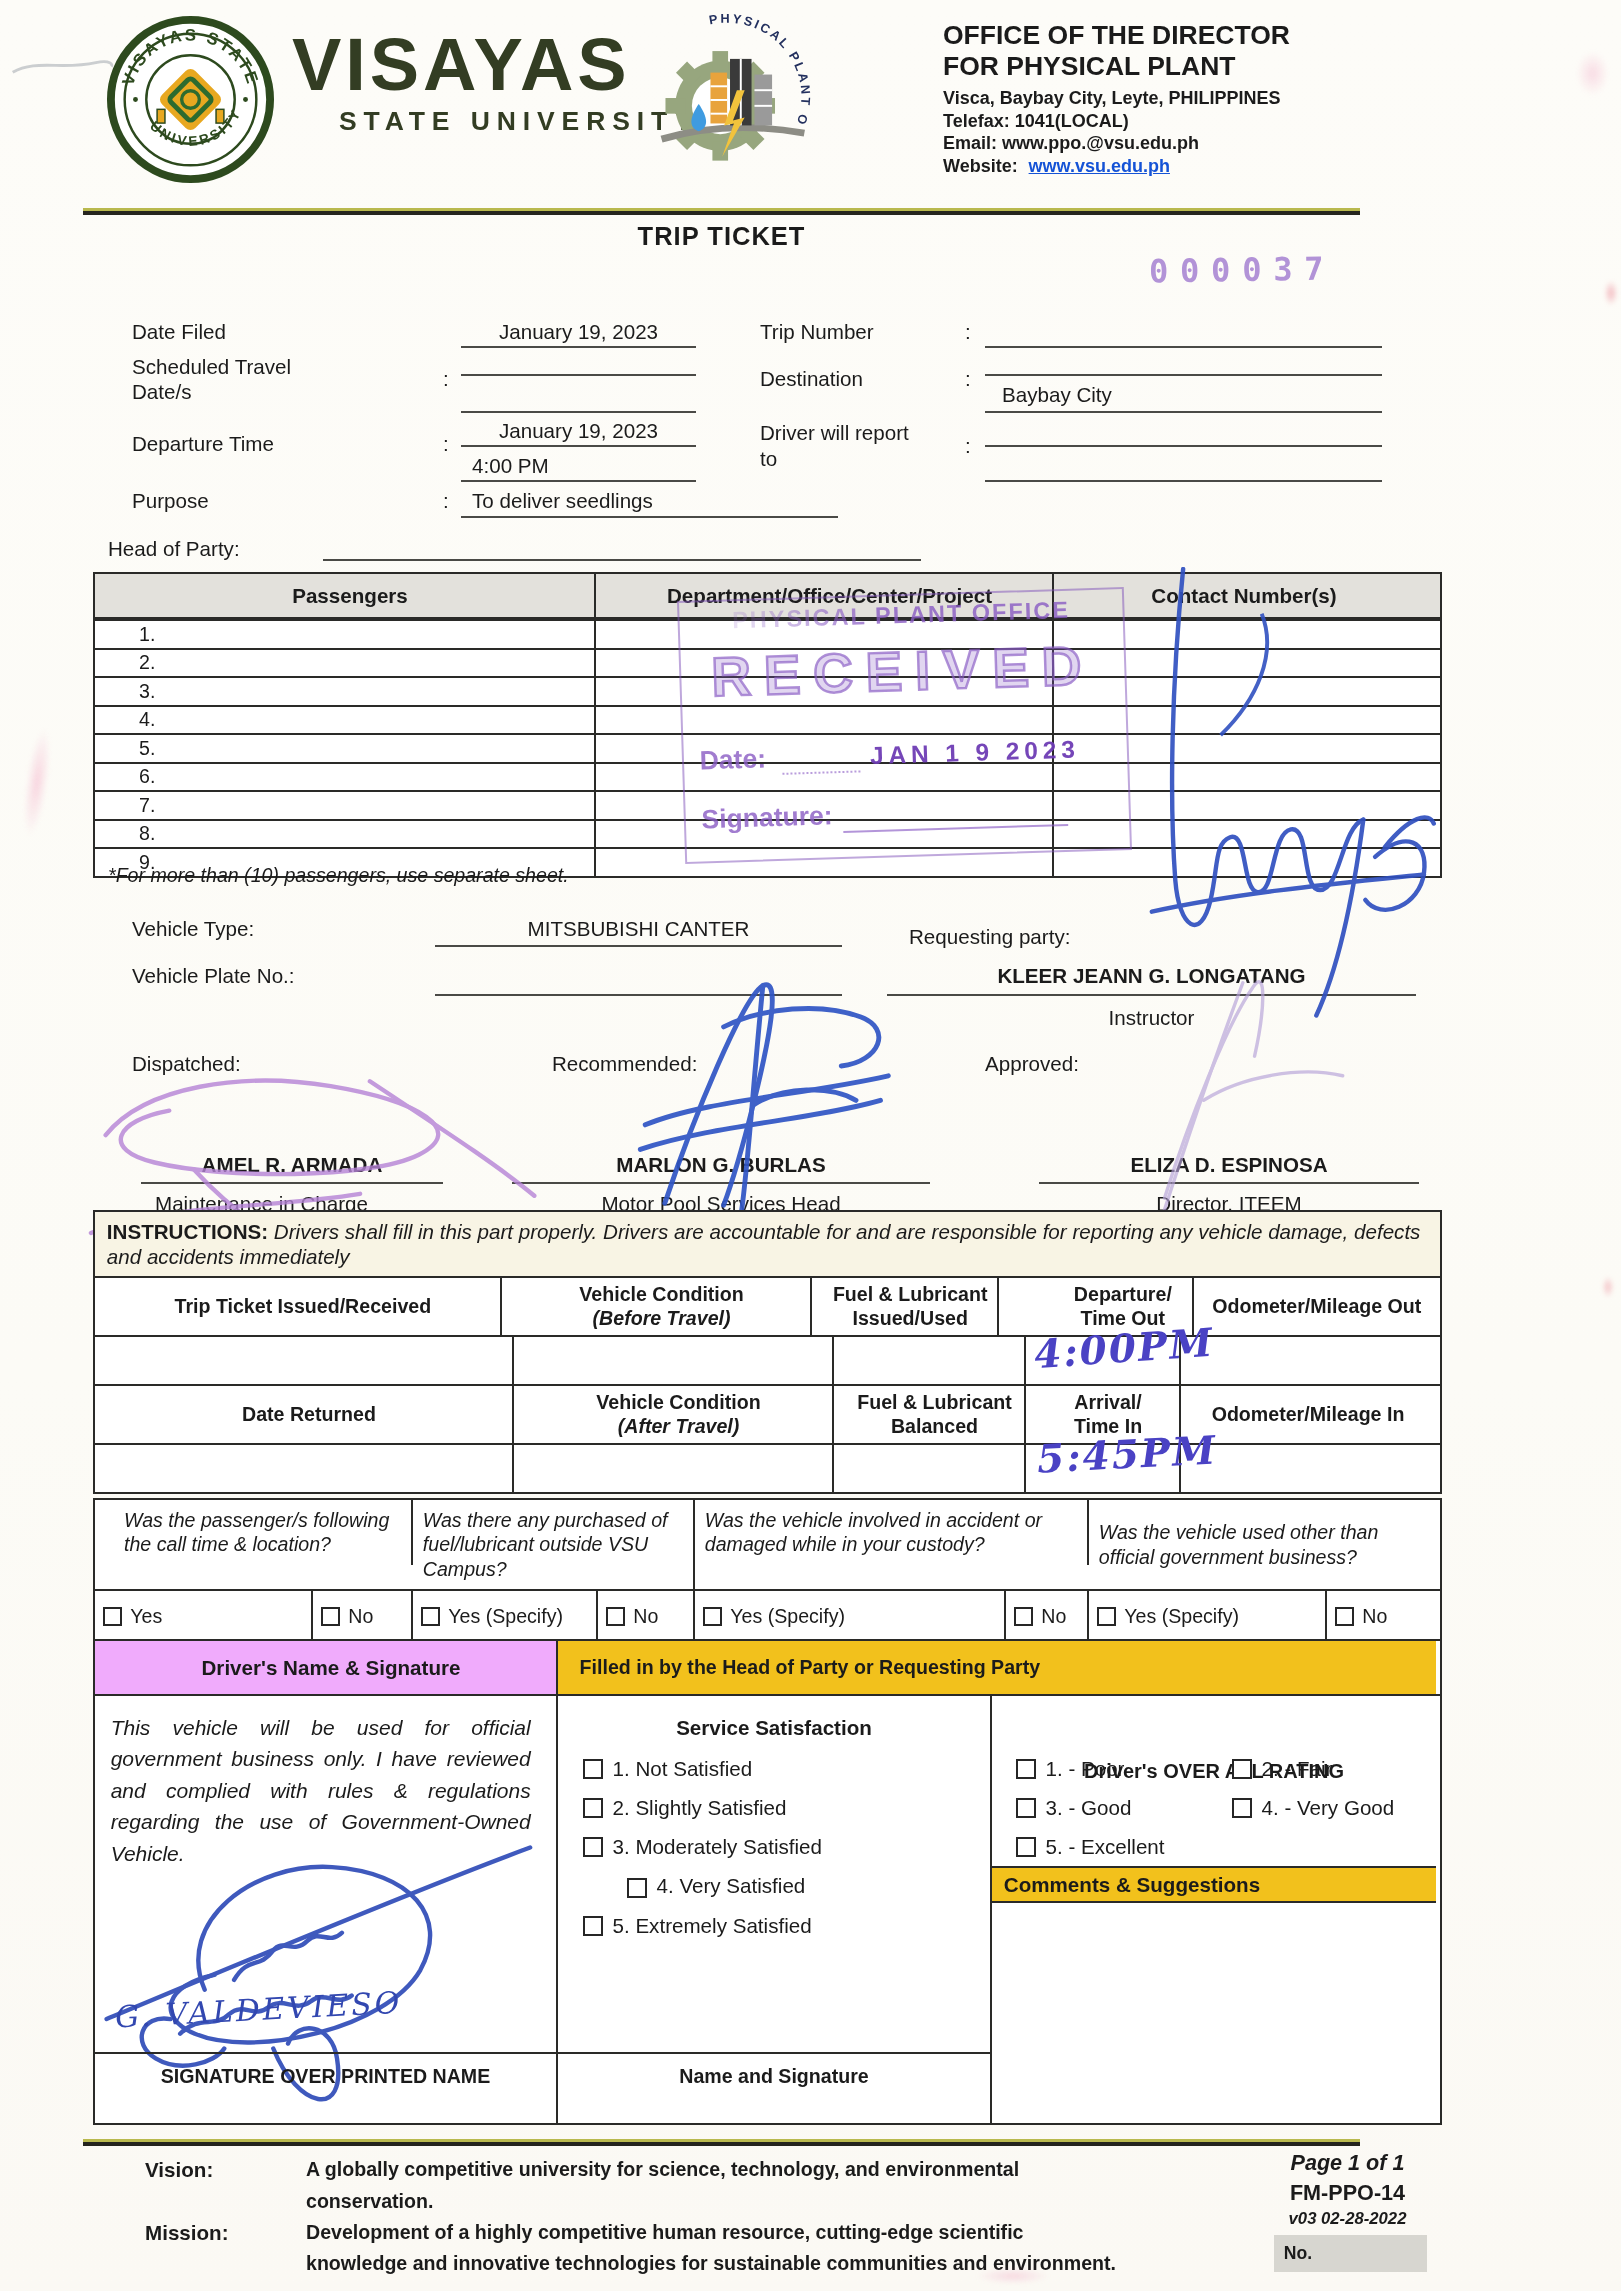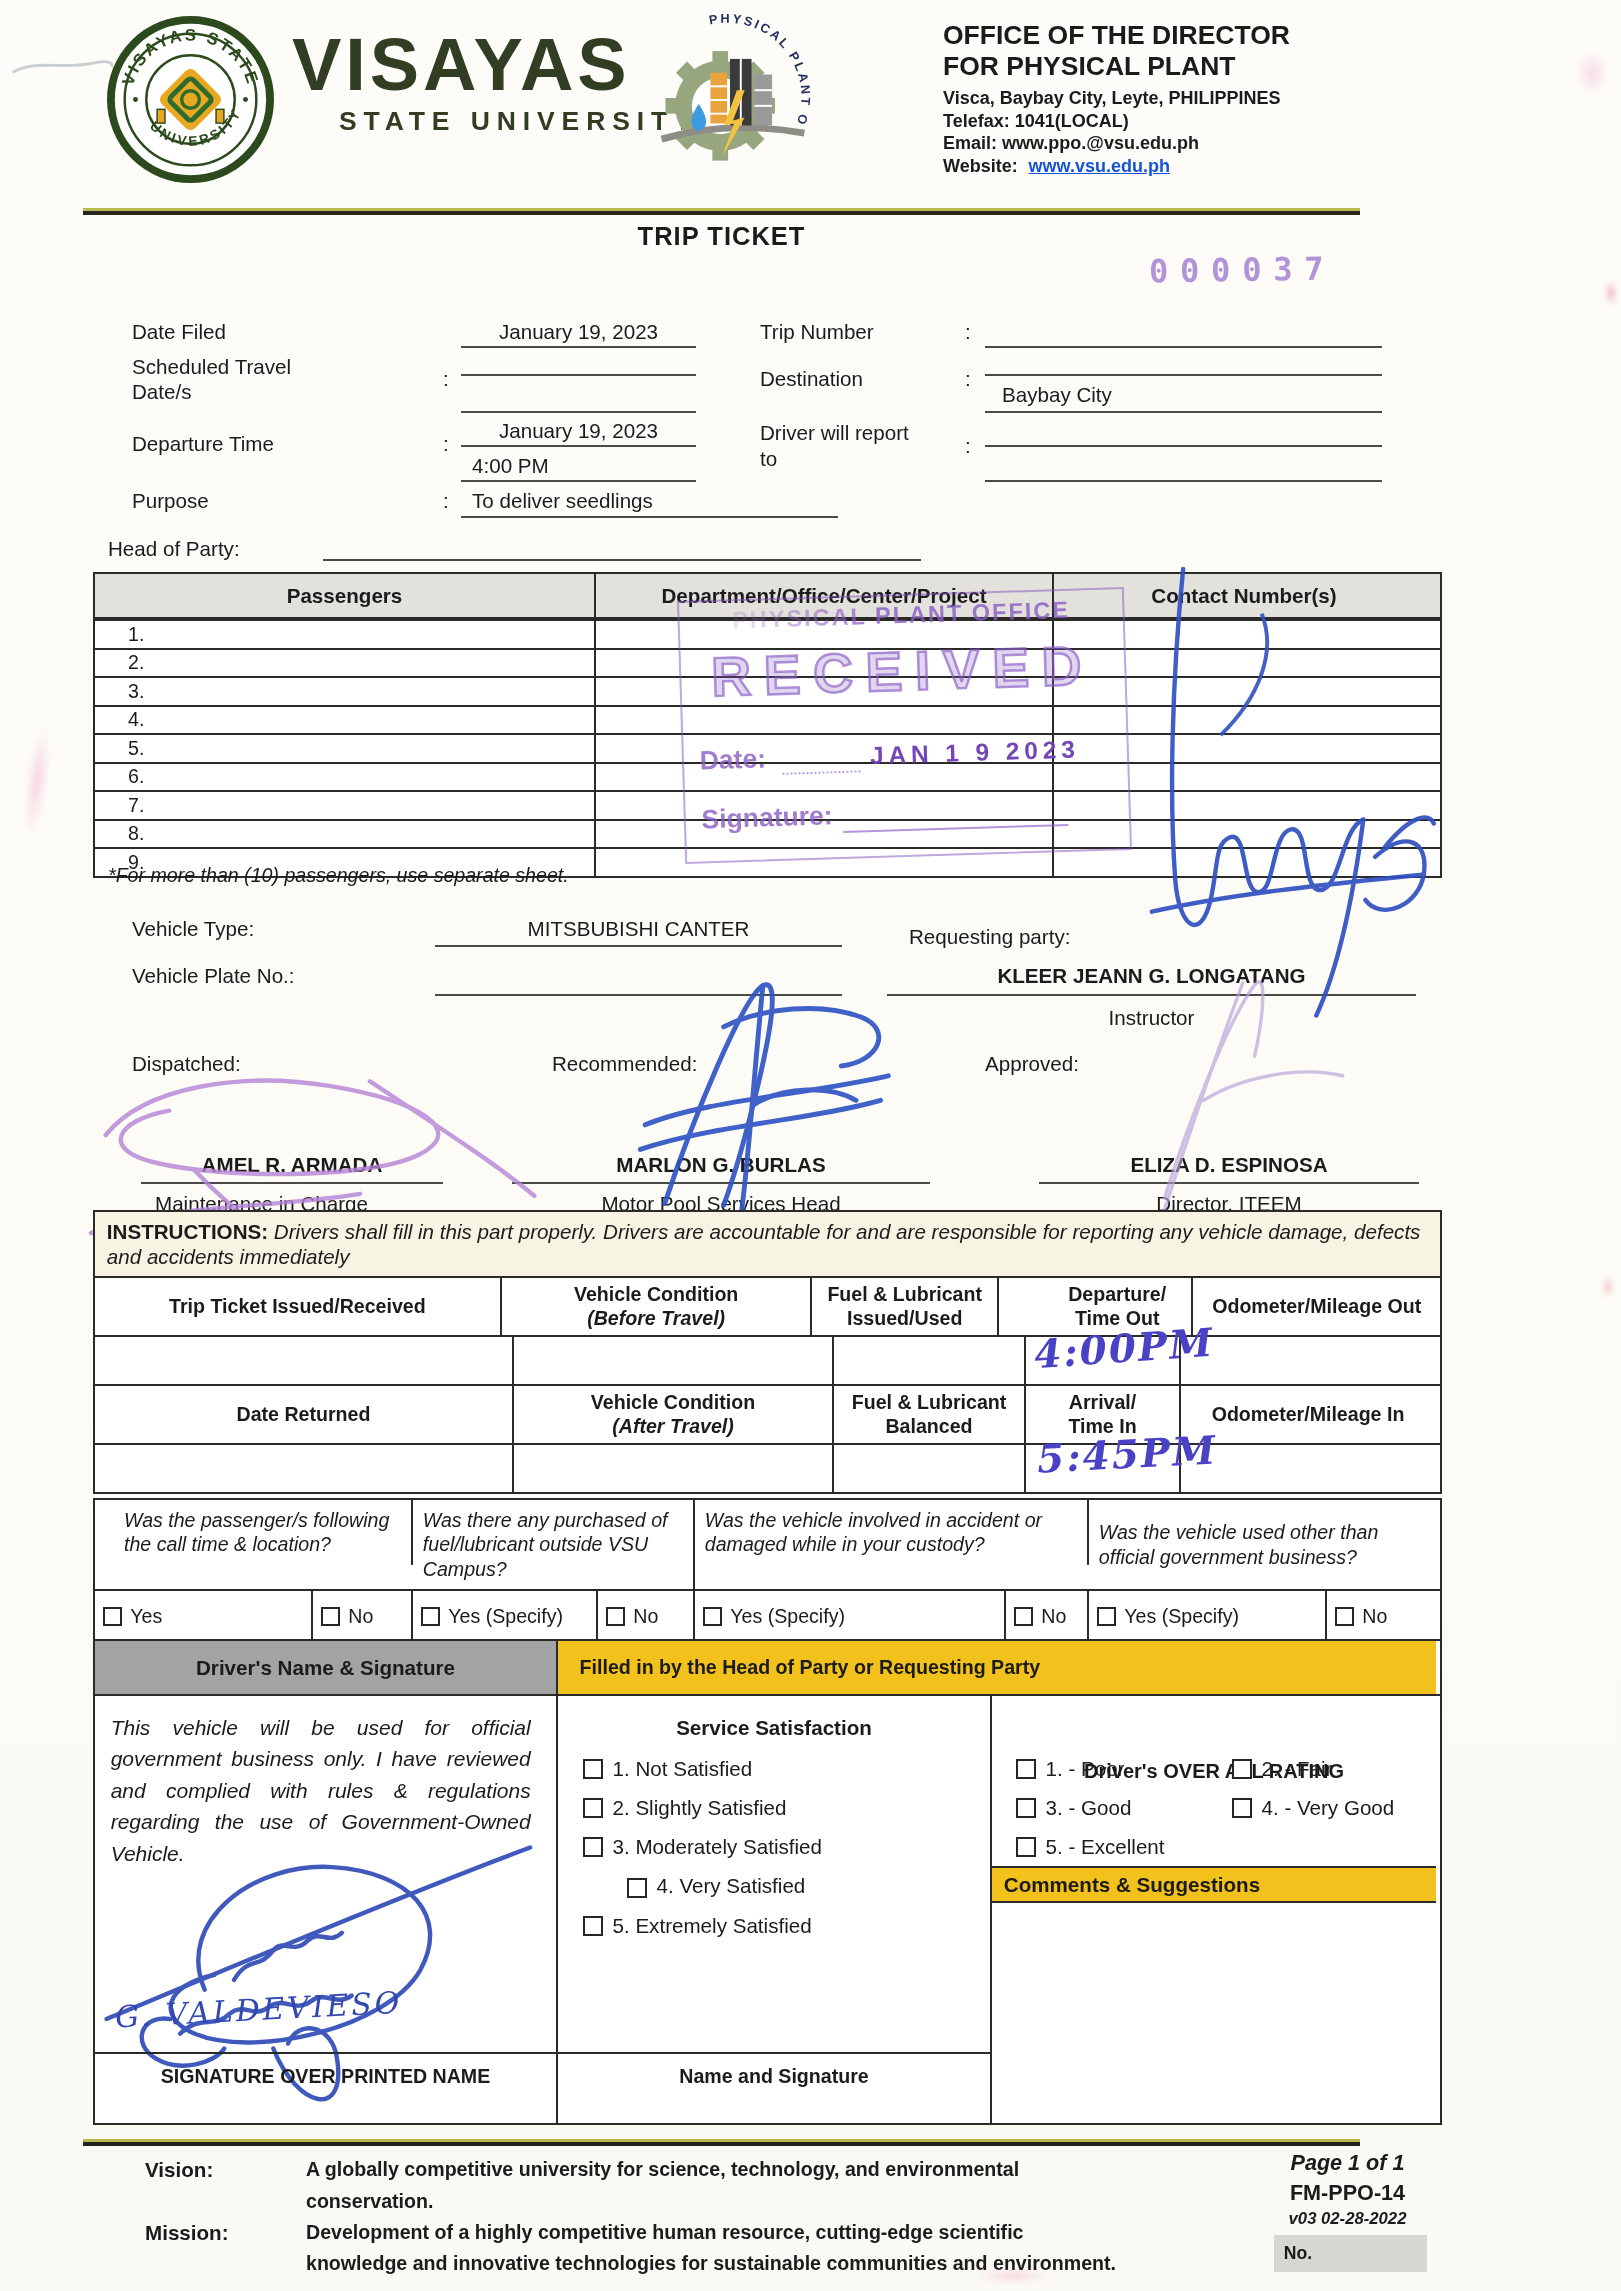--- a/index.html
+++ b/index.html
@@ -15,21 +15,21 @@
   .ul{position:absolute;height:0;border-bottom:2px solid #4a4a46;}
   .cb{display:inline-block;width:15.7px;height:15.7px;border:2px solid #262626;background:#fff;flex:none;}
   .row{display:flex;}
   .cell{box-sizing:border-box;}
   
   .ptable{border:2px solid #2a2a28;background:#fff;}
   .phead{height:43px;background:#e3e1dc;display:flex;align-items:center;border-bottom:2px solid #2a2a28;}
   .phead .cell{font-size:20.6px;font-weight:600;text-align:center;}
   .prow{height:26.5px;display:flex;border-top:2px solid #2a2a28;align-items:center;}
   .prow:first-of-type{border-top:none;}
-  .vline-r{border-right:2px solid #2a2a28;height:100%;}
+  .vline-r{border-right:2px solid #2a2a28;height:100%;padding-left:11px;}
   
   .ttable{border:2px solid #2a2a28;background:#fff;}
   .hcell{display:flex;flex-direction:column;align-items:center;justify-content:center;
          font-size:19.6px;font-weight:600;line-height:1.18;text-align:center;}
   
   .qcell{font-size:19.6px;font-style:italic;line-height:1.25;padding:7.8px 9.8px;}
   .anscell{display:flex;align-items:center;gap:7.8px;padding:3.9px 7.8px;font-size:19.6px;flex-wrap:wrap;}
   .pen{font-family:"DejaVu Serif",serif;font-style:italic;color:#4a42c4;}
   .stamp-purple{color:#8a5cc4;}
   .smudge{position:absolute;border-radius:50%;filter:blur(2px);}
@@ -415,21 +415,21 @@
         </div>
       <div class="cell anscell" style="width:103px;">
           <span class="cb"></span>
           <span>No</span>
         </div>
     </div>
   </div>
 
   <div class="a ttable" style="left:93px;top:1639px;width:1345px;height:482px;">
     <div class="row" style="height:53px;border-bottom:2px solid #2a2a28;">
-      <div class="cell vline-r b" style="width:463px;background:#a3a3a3;display:flex;align-items:center;justify-content:center;font-size:20.6px;">Driver's Name &amp; Signature</div>
+      <div class="cell vline-r b" style="width:463px;background:#f0abfc;display:flex;align-items:center;justify-content:center;font-size:20.6px;">Driver's Name &amp; Signature</div>
       <div class="cell b" style="width:878px;background:#f2c11c;display:flex;align-items:center;padding-left:21.6px;font-size:19.6px;">Filled in by the Head of Party or Requesting Party</div>
     </div>
     <div style="position:relative;height:427px;">
       <div class="a" style="left:461px;top:0;width:2px;height:427px;background:#2a2a28;"></div>
       <div class="a" style="left:895px;top:0;width:2px;height:427px;background:#2a2a28;"></div>
 
       <div class="a i" style="left:15.7px;top:15.7px;width:420px;font-size:21px;line-height:1.5;text-align:justify;">This vehicle will be used for official government business only.  I have reviewed and complied with rules &amp; regulations regarding the use of Government-Owned Vehicle.</div>
 
       <svg class="a" style="left:-7.8px;top:127px;" width="451" height="300" viewBox="0 0 460 306">
         <g stroke="#2f4cb8" stroke-width="4.5" fill="none" opacity=".92" stroke-linecap="round">

